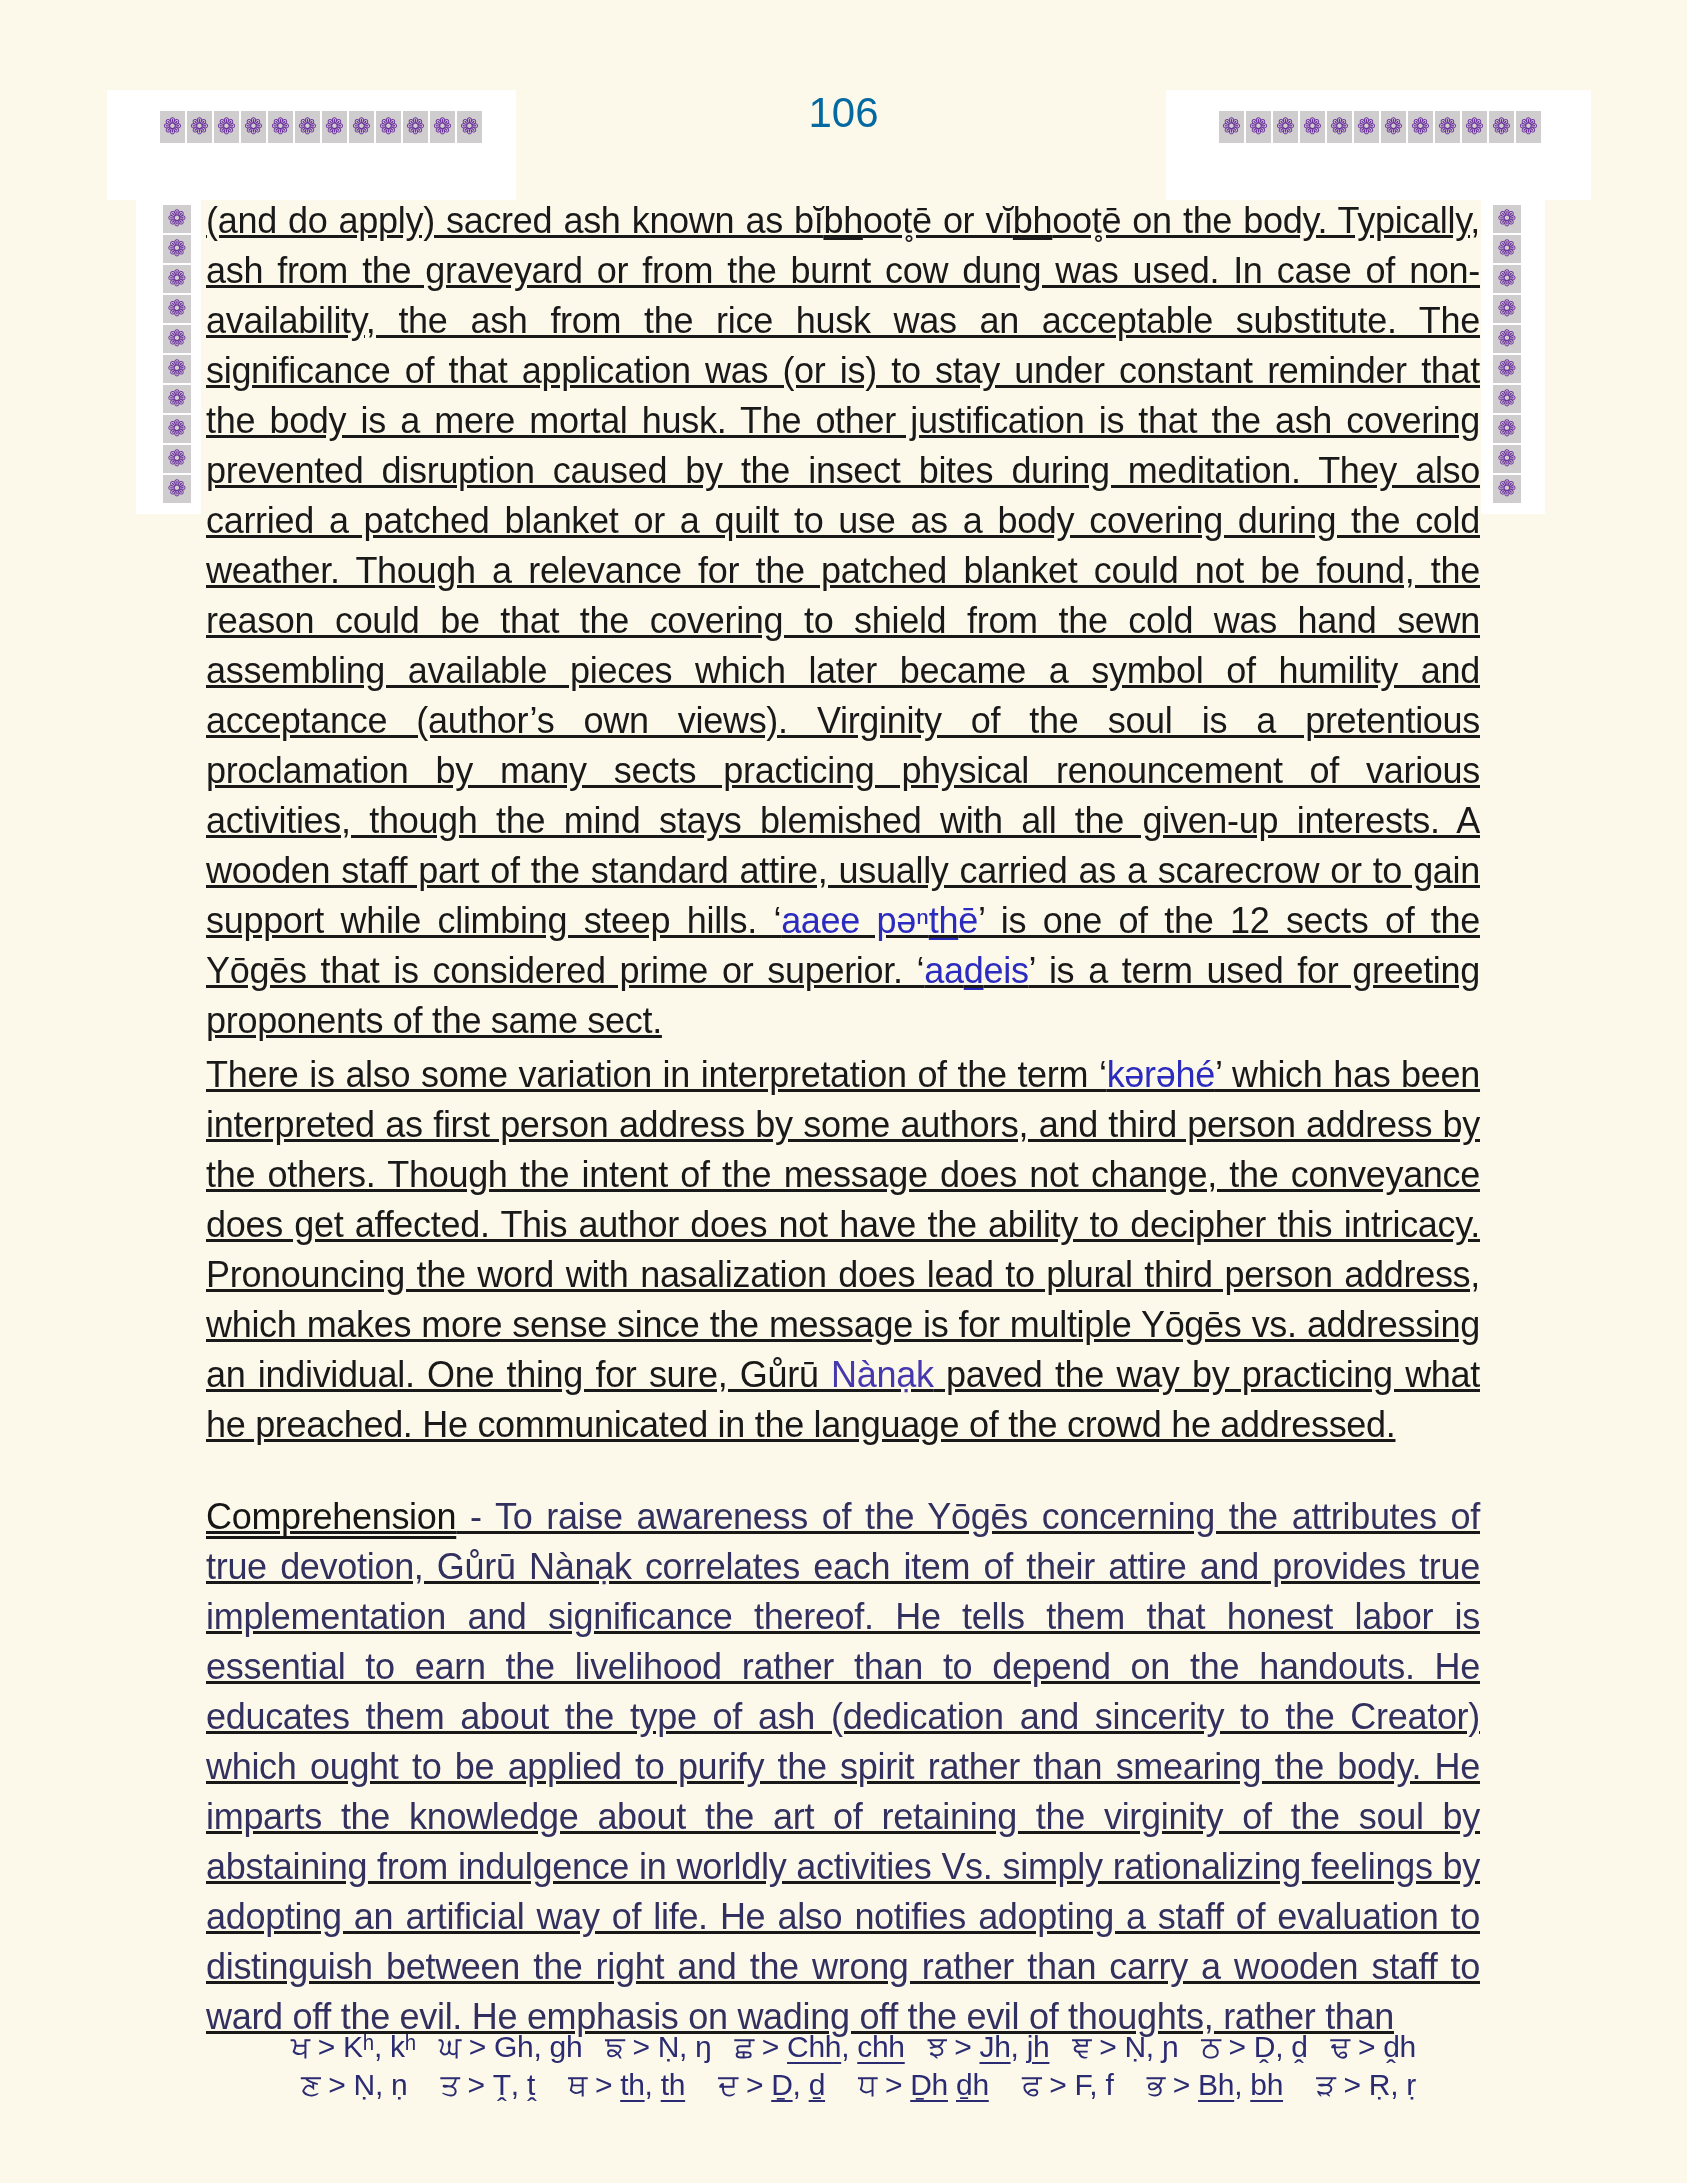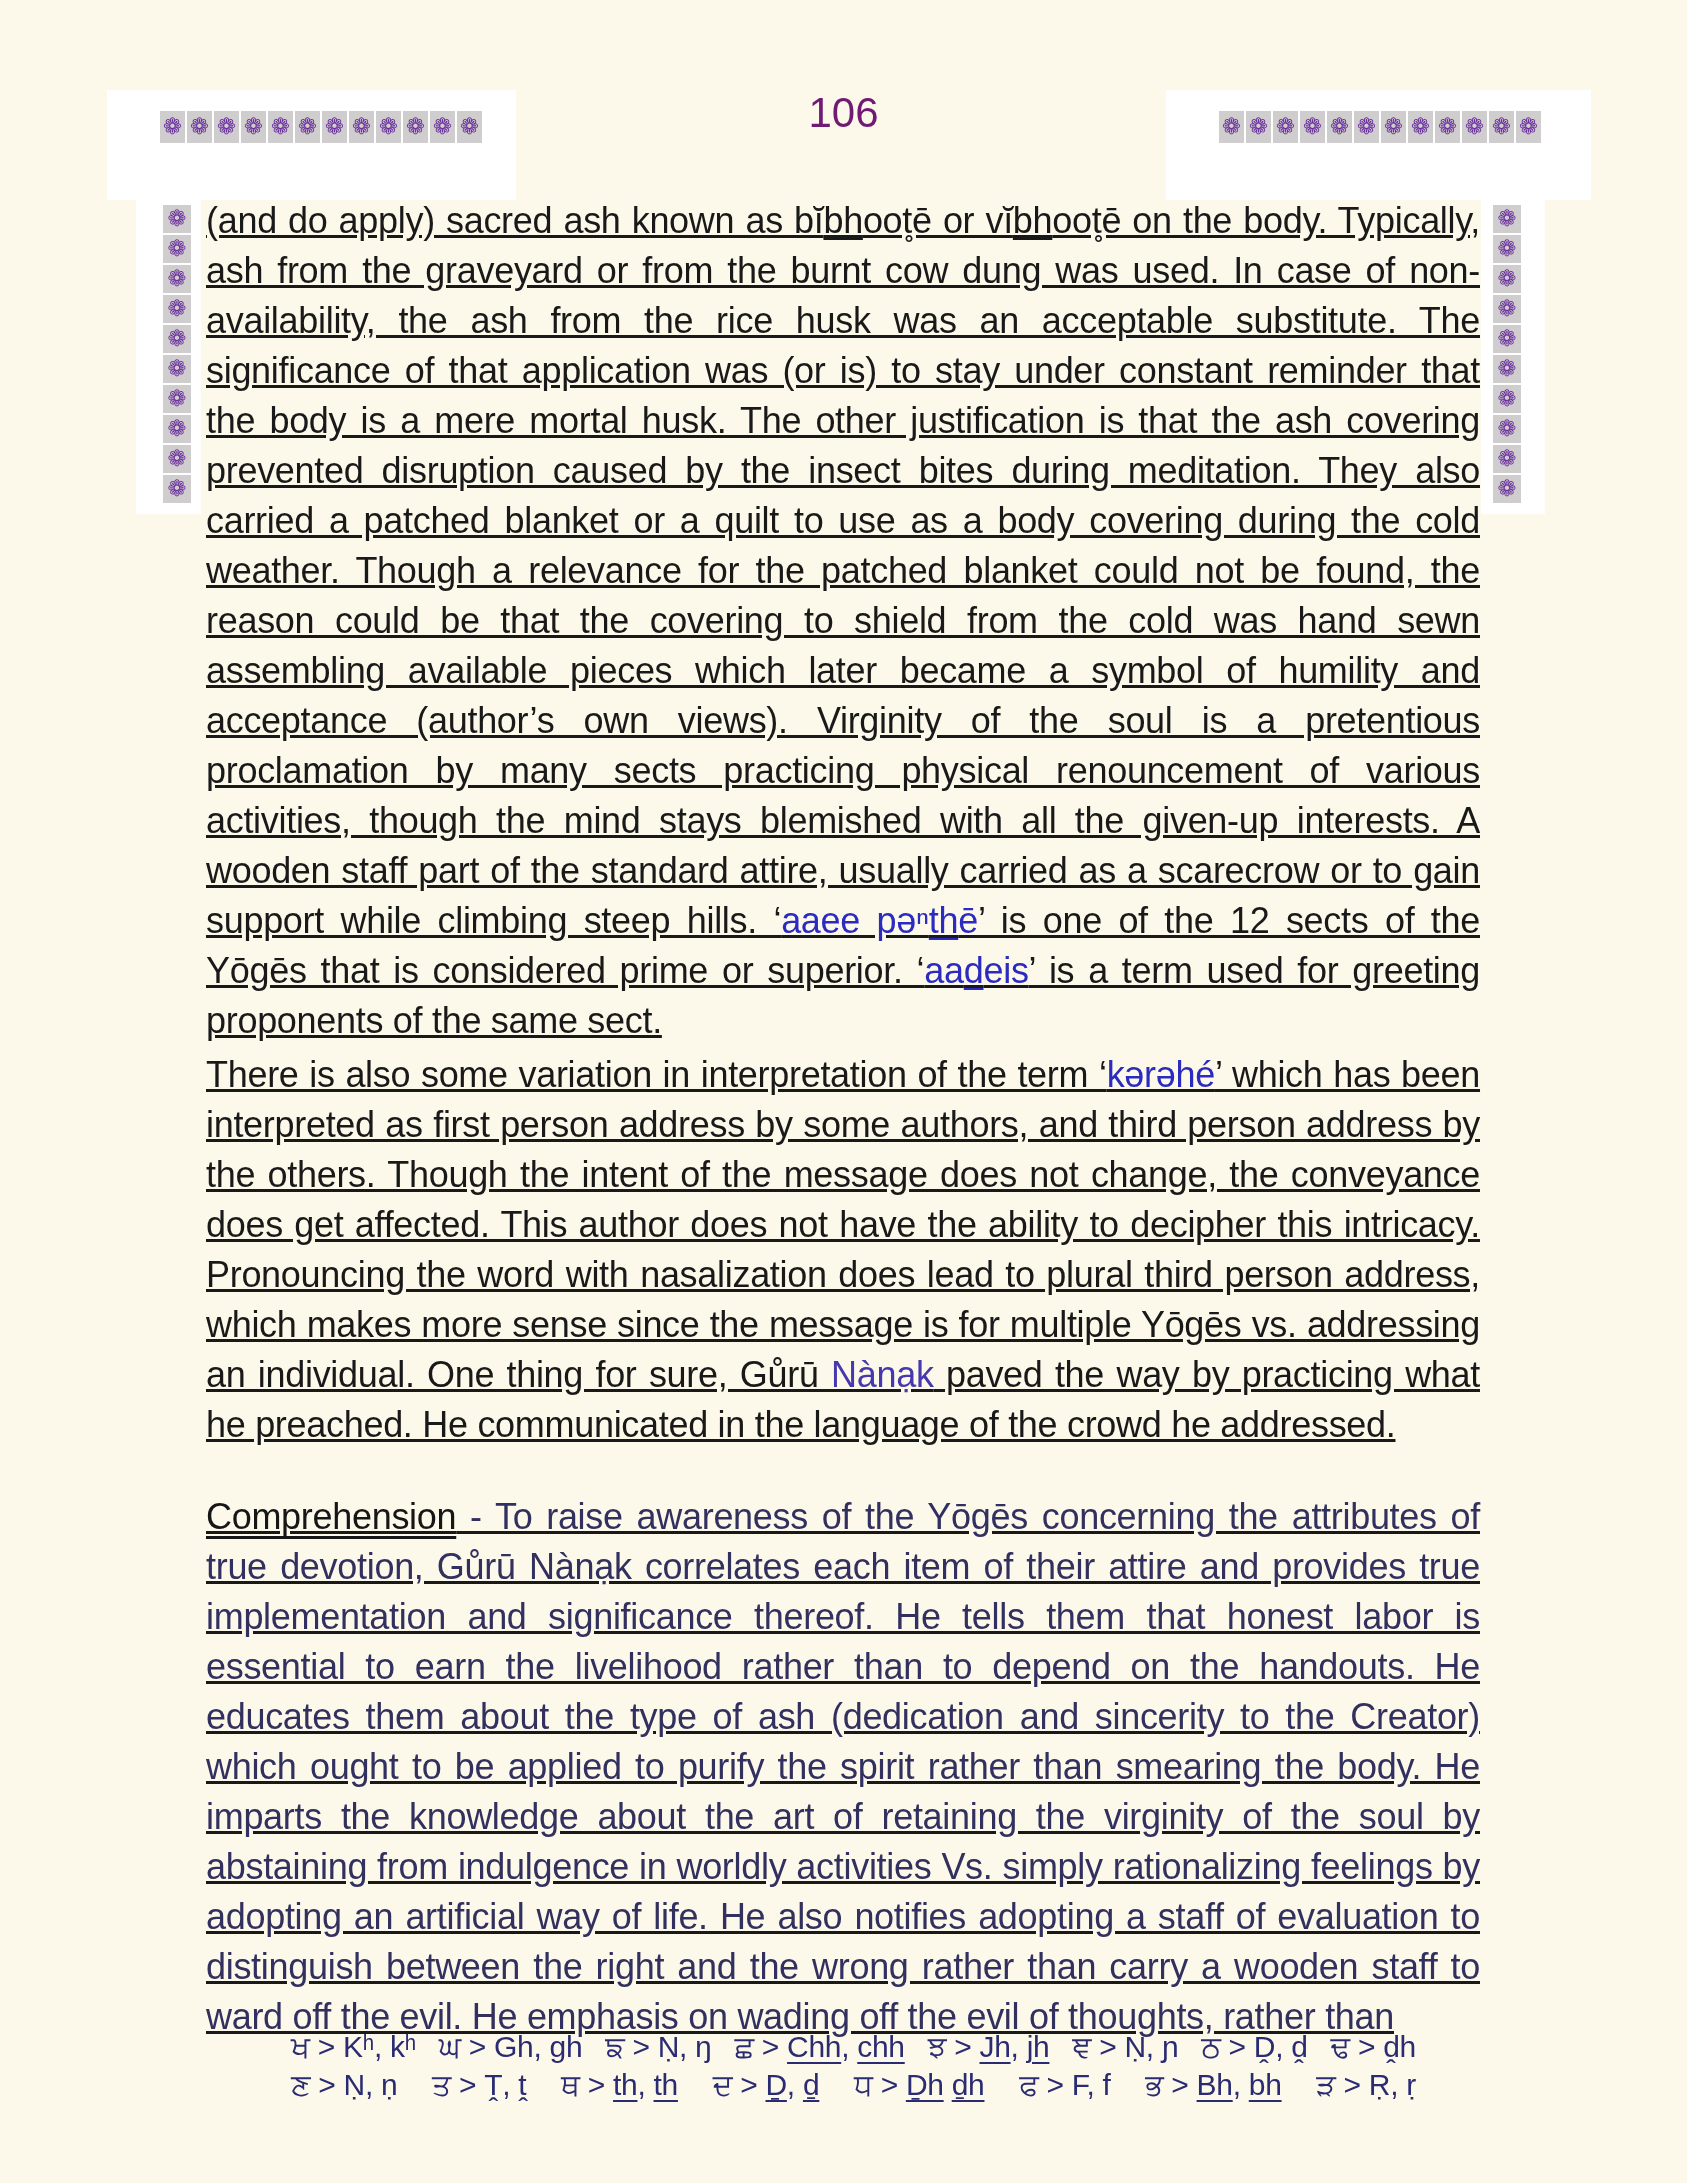--- a/index.html
+++ b/index.html
@@ -24,21 +24,21 @@
     background:var(--cell-bg,#CFCDCD);
     display:flex; align-items:center; justify-content:center;
     color:var(--flower-color,#6B2F9E);
     font-size:22.5px; line-height:1;
   }
   .fstrip.horiz .fcell { width:25px; height:32px; }
   .fstrip.vert  .fcell { width:28px; height:28px; }
 
   .pagenum {
     position:absolute; left:0; right:0; top:89px;
-    text-align:center; font-size:42px; color:#701a75;
+    text-align:center; font-size:42px; color:#0369a1;
   }
 
   .content {
     position:absolute; left:206px; top:196px; width:1274px;
     font-size:36px; line-height:50px; letter-spacing:-0.3px;
     text-align:justify; color:var(--body-text,#191919);text-decoration:underline;
   }
   .content p { margin:0; }
   #para-1 { margin-bottom:4px; }
   #para-2 { margin-bottom:42px; }
@@ -48,21 +48,21 @@
   .seg-b  { color:var(--term-blue,#2B2BBF); }
   .seg-n  { color:var(--name-blue,#4638AD); }
   .seg-ku { color:#161616; text-decoration:underline; text-decoration-thickness:2.6px; text-underline-offset:6.6px; }
 
   .footer {
     position:absolute; left:291px; top:2032px; width:1125px;
     color:var(--footer-navy,#2B2B72);
     font-size:30px; line-height:30px; letter-spacing:-0.3px;
   }
   .krow { display:flex; justify-content:space-between; }
-  .krow + .krow { margin-top:8px; }
+  .krow + .krow { margin-top:8px;margin-left:10px; }
   .key-item { white-space:nowrap; }
 </style>
 </head>
 <body>
 
 <div class="page">
 
   <div class="whiteband" id="band-tl"></div>
   <div class="whiteband" id="band-tr"></div>
   <div class="whiteband" id="band-l"></div>

